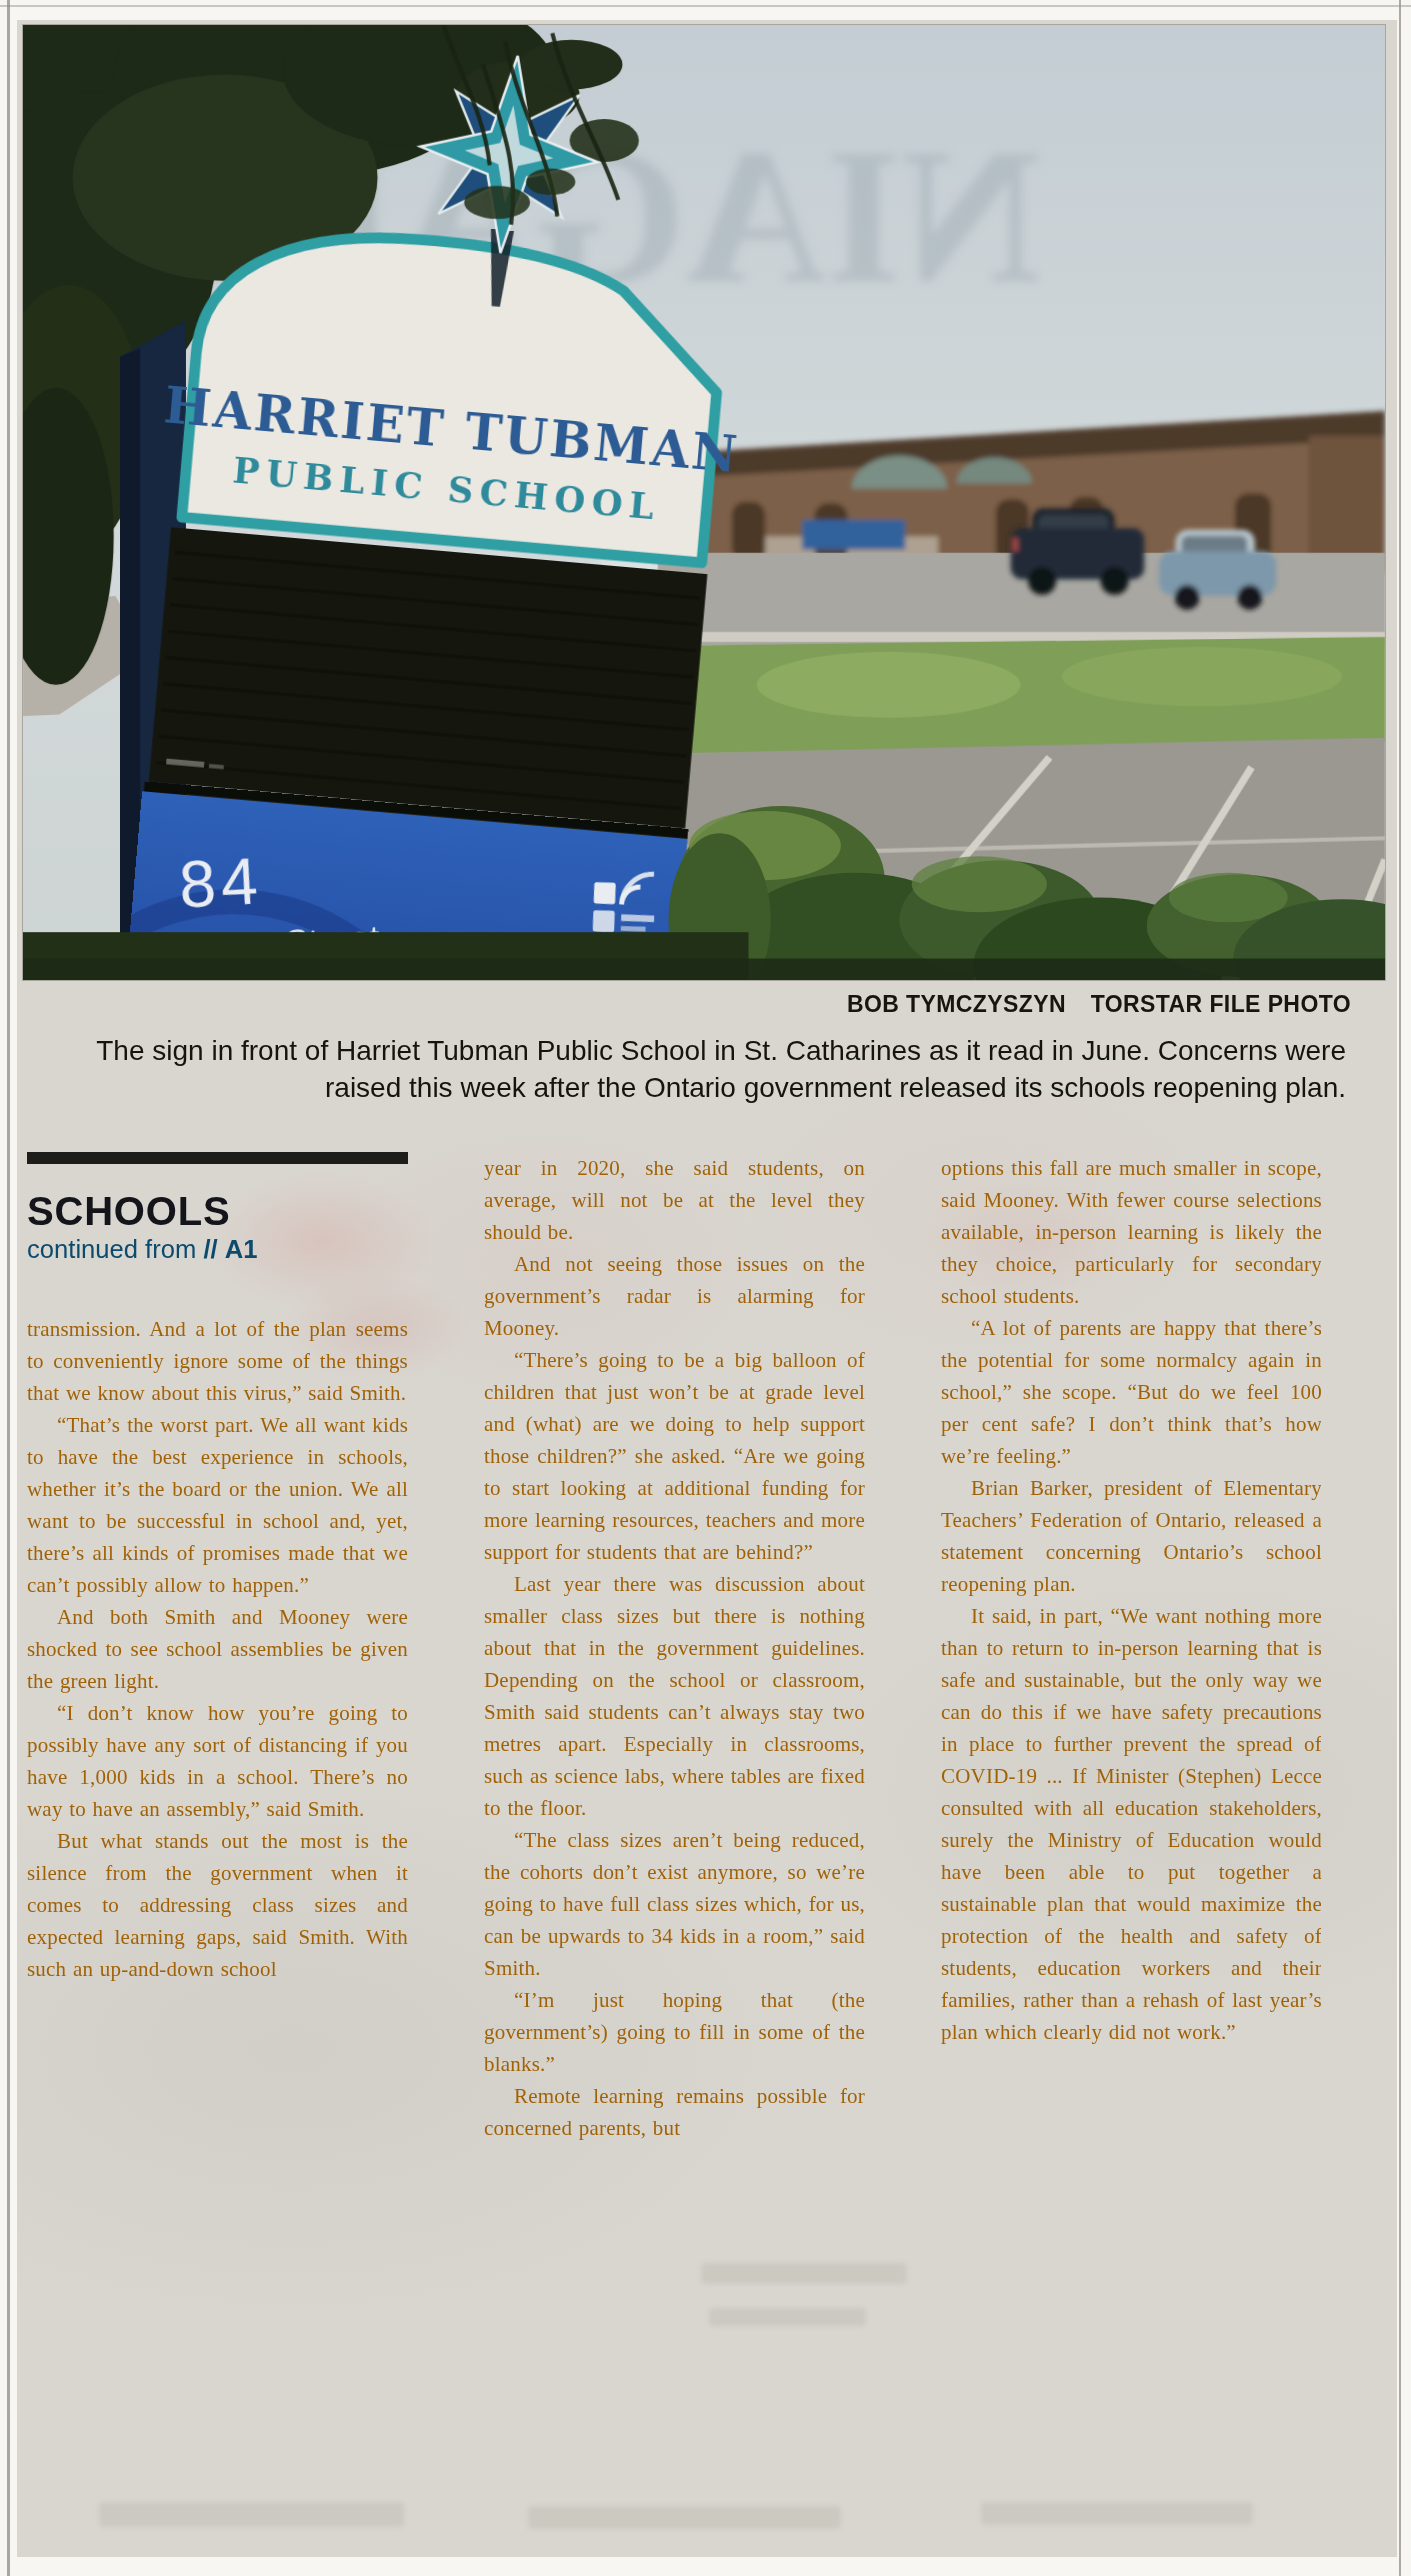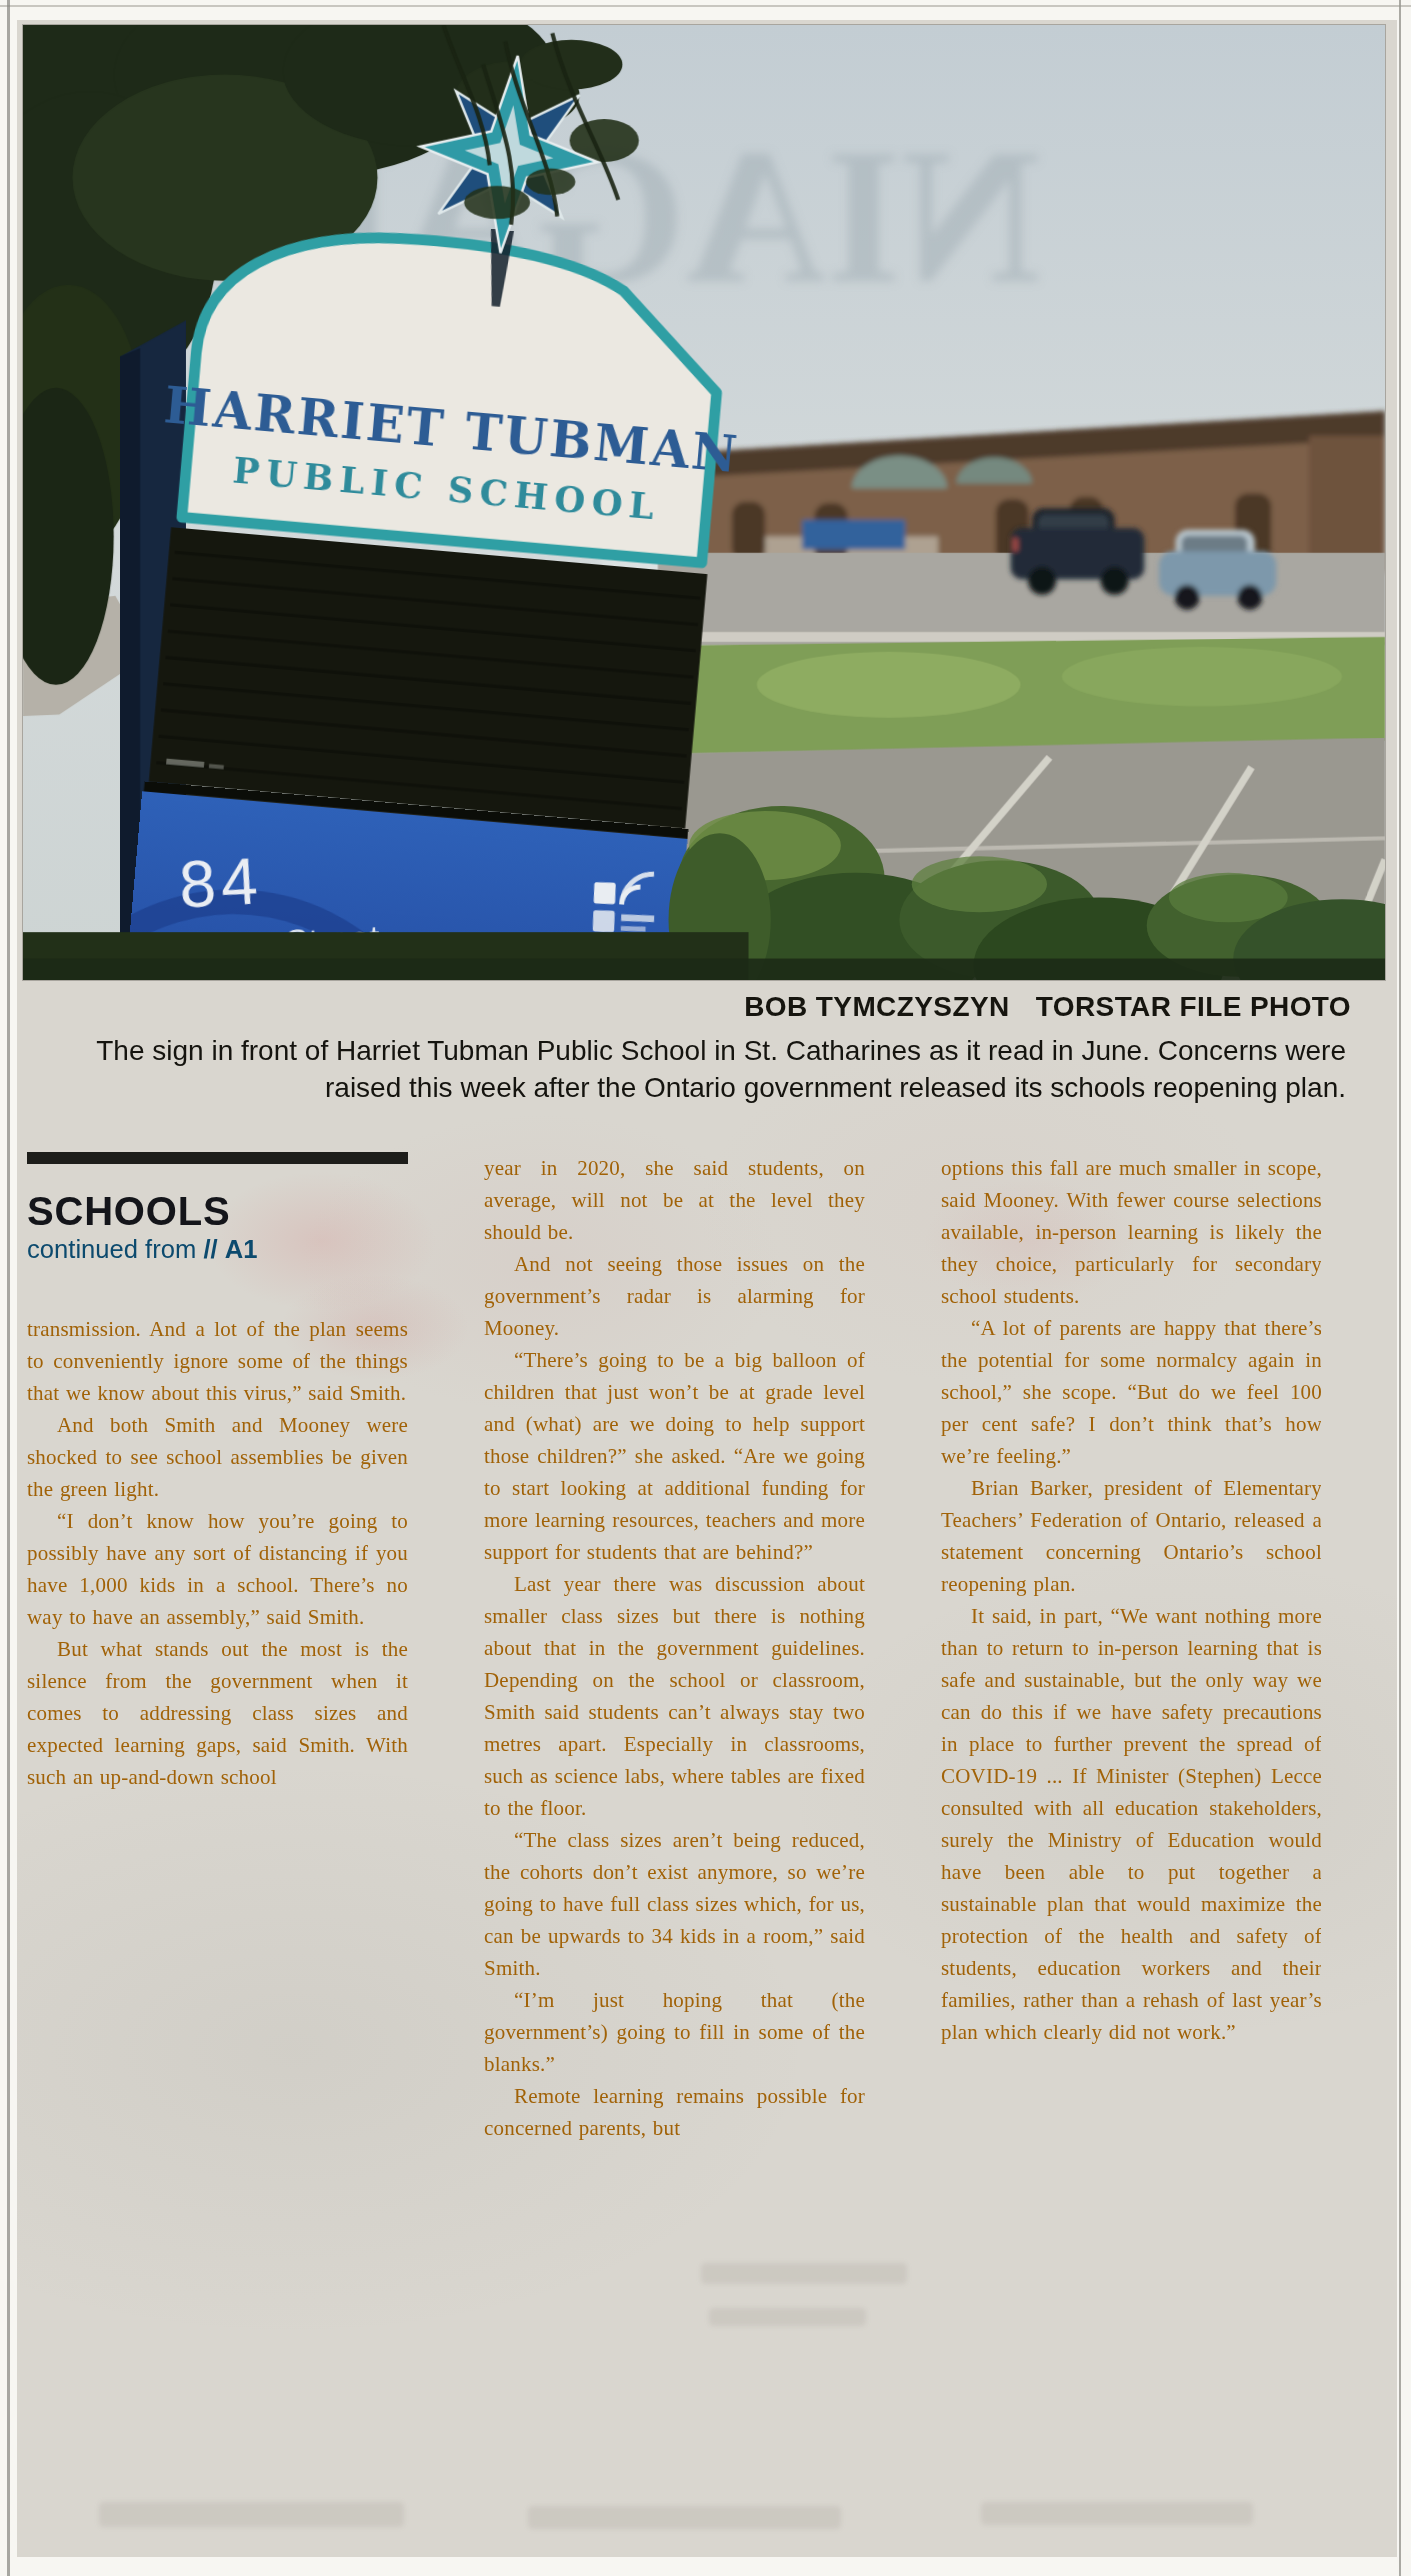--- a/index.html
+++ b/index.html
@@ -11,21 +11,21 @@
   .newsprint{position:absolute;left:16.5px;top:20px;width:1380px;height:2537px;background:#d9d6cf;
     background-image:
       radial-gradient(ellipse 346px 214px at 38% 49%, rgba(201,168,166,.14), transparent 70%),
       radial-gradient(ellipse 412px 247px at 70% 47%, rgba(206,176,170,.10), transparent 70%),
       radial-gradient(ellipse 742px 412px at 20% 80%, rgba(120,118,110,.08), transparent 70%),
       radial-gradient(ellipse 577px 346px at 85% 70%, rgba(125,122,112,.07), transparent 70%);}
   .photo{position:absolute;left:23px;top:25px;width:1362px;height:955px;outline:0.8px solid #a8a59e;background:#c9d2d7;}
   .photo svg{display:block;width:100%;height:100%;}
 
   .credit{position:absolute;left:0;top:991px;width:1382px;text-align:right;padding-right:31px;box-sizing:border-box;
-    font-family:"Liberation Sans",sans-serif;font-weight:700;font-size:28px;color:#16150f;letter-spacing:0.4px;}
+    font-family:"Liberation Sans",sans-serif;font-weight:700;font-size:23px;color:#16150f;letter-spacing:0.4px;}
   .credit .src{margin-left:18px;}
   .caption{position:absolute;left:27px;top:1032px;width:1319px;
     font-family:"Liberation Sans",sans-serif;font-size:28px;line-height:37px;color:#15140f;text-align:right;}
 
   .columns{position:absolute;left:27px;top:1152px;width:1294px;height:1403px;
     display:grid;grid-template-columns:381px 381px 381px;column-gap:76px;overflow:hidden;}
   .col{overflow:hidden;}
   .col-header{margin-bottom:49px;}
   .kicker-bar{width:100%;height:12.4px;background:#1d1d1a;}
   .kicker{margin-top:25px;font-family:Liberation Sans, sans-serif;font-weight:700;font-size:40px;
@@ -266,20 +266,21 @@
         <div class="continued">
           <span>continued from</span>
           <span class="sep">//</span>
           <span class="pg">A1</span>
         </div>
       </div>
       <div>
 
           <p class="para">transmission. And a lot of the plan seems to conveniently ignore some of the things that we know about this virus,” said Smith.</p>
 
+          <p class="para indent">“That’s the worst part. We all want kids to have the best experience in schools, whether it’s the board or the union. We all want to be successful in school and, yet, there’s all kinds of promises made that we can’t possibly allow to happen.”</p>
 
 
           <p class="para indent">And both Smith and Mooney were shocked to see school assemblies be given the green light.</p>
 
           <p class="para indent">“I don’t know how you’re going to possibly have any sort of distancing if you have 1,000 kids in a school. There’s no way to have an assembly,” said Smith.</p>
 
           <p class="para indent">But what stands out the most is the silence from the government when it comes to addressing class sizes and expected learning gaps, said Smith. With such an up-and-down school</p>
         </div>
     </div>
 

